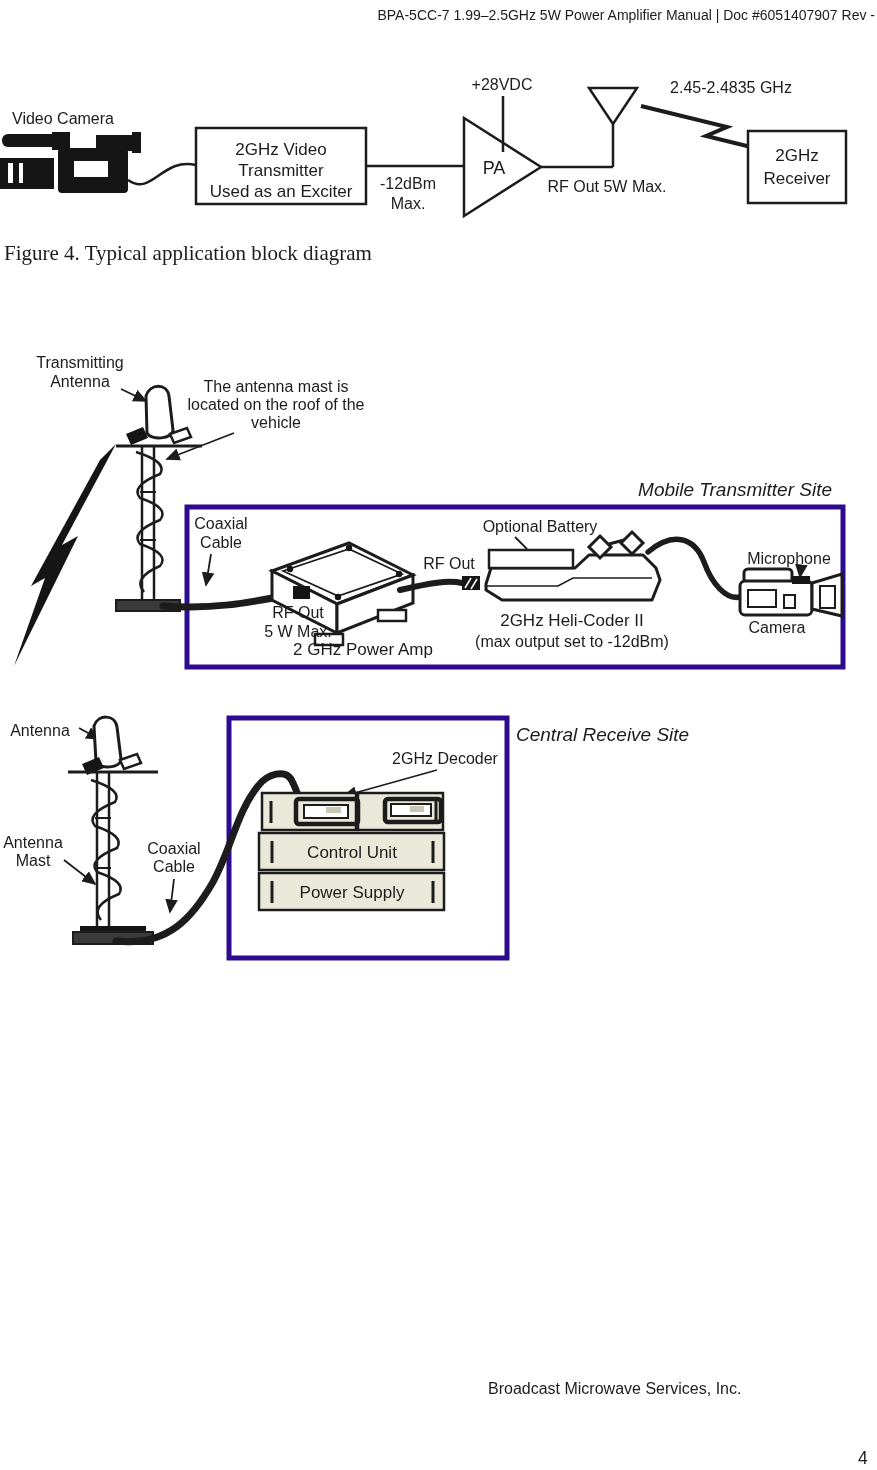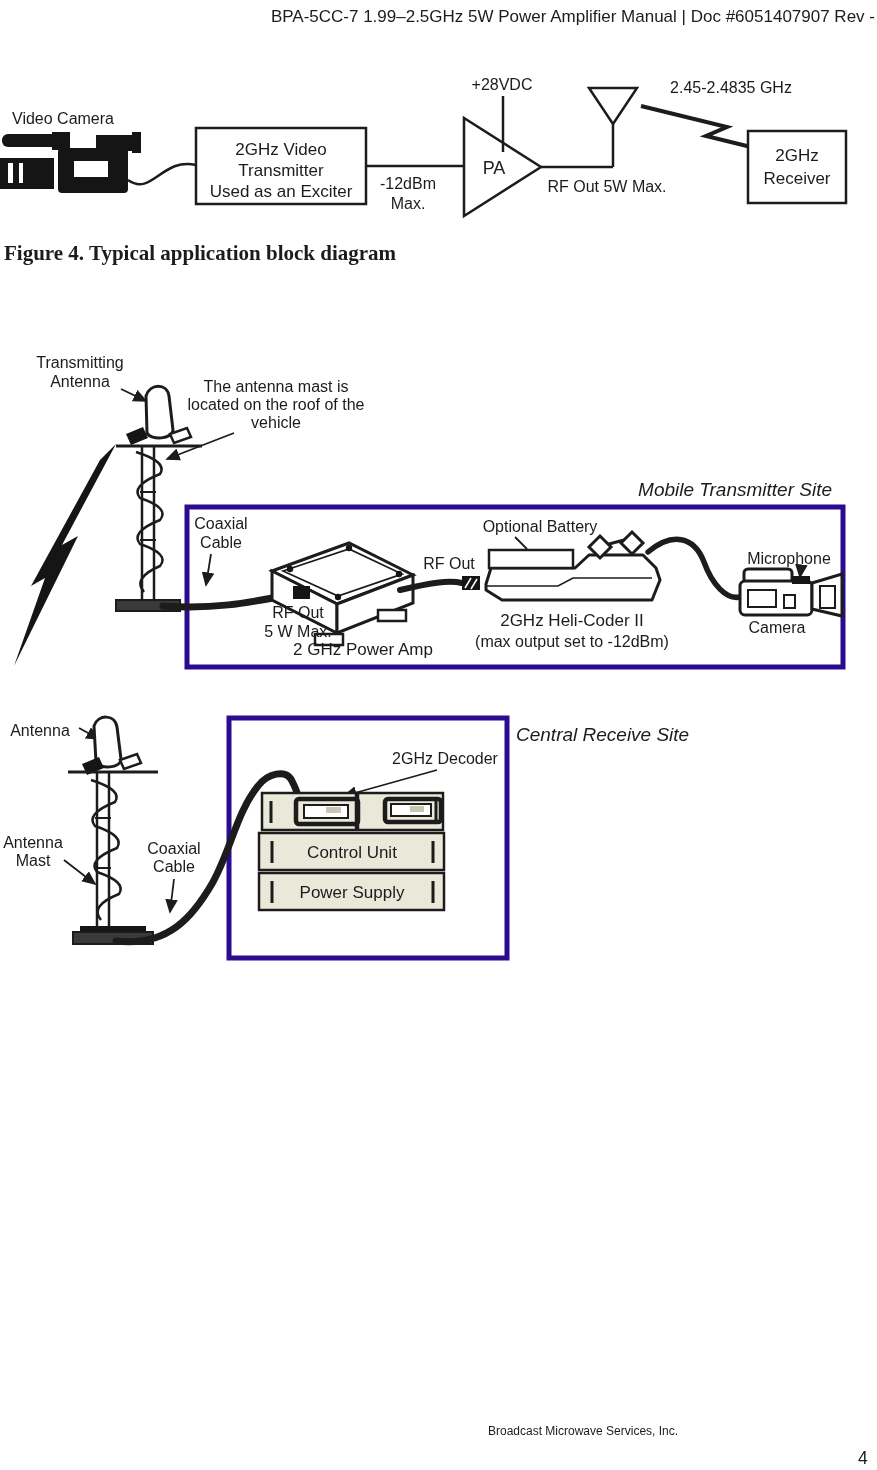--- a/index.html
+++ b/index.html
@@ -1,26 +1,26 @@
 <!DOCTYPE html>
 <html style="--site_box_border: #2d0b8f; --rack_fill: #eae8d8; --diagram_ink: #1c1c1c;"><head>
 <meta charset="utf-8">
 <style>
   html,body{margin:0;padding:0;background:#fff;}
   .page{position:relative;width:877px;height:1470px;background:#fff;overflow:hidden;
         font-family:"Liberation Sans",sans-serif;color:#1c1c1c;}
-  .hdr{position:absolute;top:7px;right:2px;font-size:17px;white-space:nowrap;}
+  .hdr{position:absolute;top:7px;right:2px;font-size:14px;white-space:nowrap;}
   .caption{position:absolute;left:4px;font-family:"Liberation Serif",serif;
-           font-weight:bold;font-size:21px;white-space:nowrap;}
+           font-weight:normal;font-size:21px;white-space:nowrap;}
   .cap4{top:241px;}
   .cap5{top:984px;}
   .fig{position:absolute;left:0;}
   .fig4{top:60px;}
   .fig5{top:340px;}
-  .footer-company{position:absolute;left:488px;top:1424px;font-size:12px;white-space:nowrap;}
+  .footer-company{position:absolute;left:488px;top:1380px;font-size:16px;white-space:nowrap;}
   .footer-page{position:absolute;left:858px;top:1448px;font-size:17.5px;}
   svg text{font-family:"Liberation Sans",sans-serif;fill:#1c1c1c;}
   .lbl{font-size:16px;}
   .lbl-m{font-size:17px;}
   .site-title{font-size:19px;font-style:italic;}
   .ink{stroke:#1c1c1c;fill:none;}
   .box{stroke:#1c1c1c;fill:#fff;}
   .solid{fill:#151515;stroke:none;}
   .site-box{stroke:var(--site_box_border,#2d0b8f);fill:none;stroke-width:5;}
   .rack{fill:var(--rack_fill,#eae8d8);stroke:#1c1c1c;stroke-width:2.5;}

